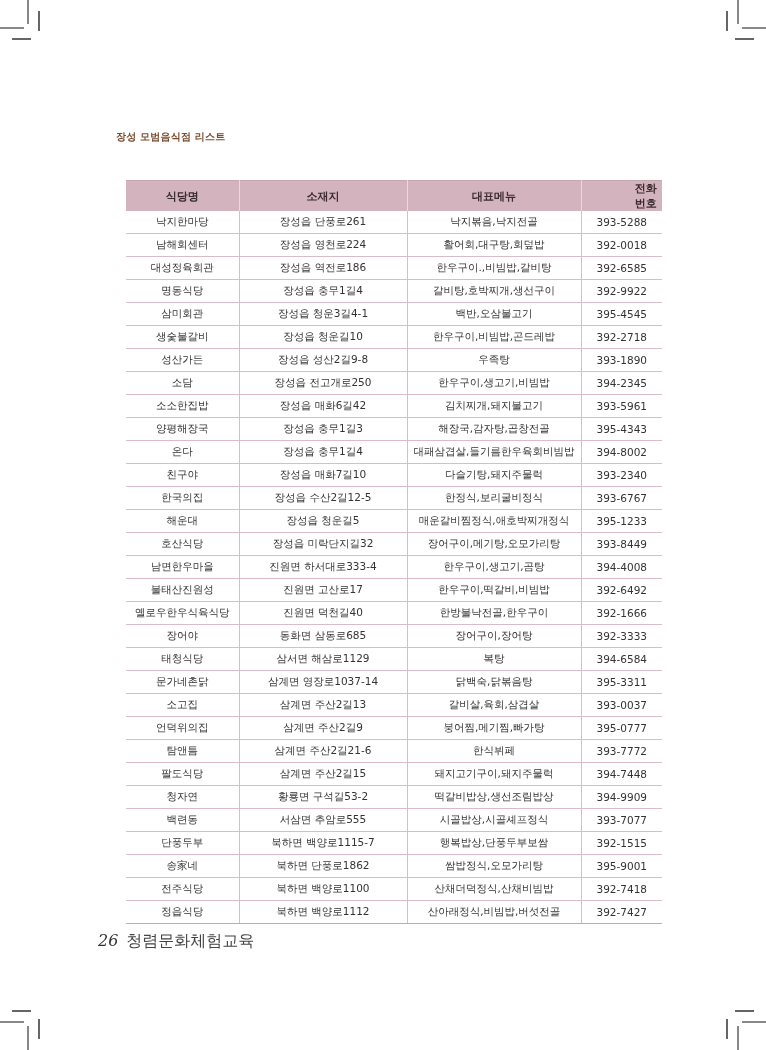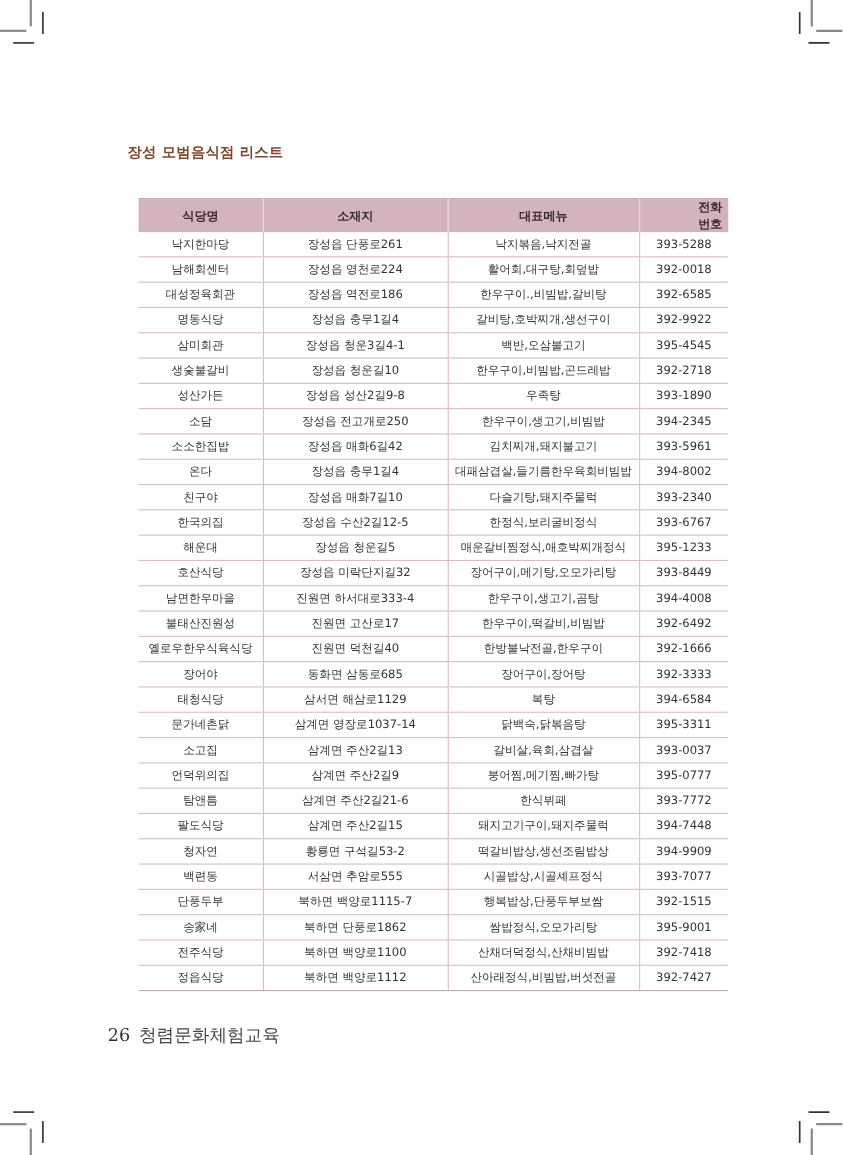--- a/index.html
+++ b/index.html
@@ -1,26 +1,26 @@
 <!DOCTYPE html>
 <html><head>
 <meta charset="utf-8">
 <style>
   html,body{margin:0;padding:0;background:#fff;}
   body{width:766px;height:1050px;position:relative;overflow:hidden;font-family:"DejaVu Sans","Liberation Sans",sans-serif;color:#333;}
   .crop{position:absolute;}
-  .title{position:absolute;left:116px;top:130px;font-size:13px;font-weight:bold;color:#7a4b2e;letter-spacing:0.2px;}
+  .title{position:absolute;left:116px;top:130px;font-size:10px;font-weight:bold;color:#7a4b2e;letter-spacing:0.2px;}
   table{position:absolute;left:126px;top:180px;width:536px;border-collapse:collapse;table-layout:fixed;font-size:10.5px;}
   th{background:#d3b3bd;color:#3a2a2e;font-weight:bold;height:24px;border-top:1.5px solid #c9a5b0;border-left:1px solid #e9d8dc;border-right:1px solid #e9d8dc;padding:0;text-align:center;font-size:11px;}
   th:first-child{border-left:none;} th:last-child{border-right:none;padding-left:48px;}
   td{height:22px;padding:0;text-align:center;border-bottom:1px solid #dbbcc4;border-left:1px solid #dbbcc4;color:#333;white-space:nowrap;overflow:hidden;}
   td:first-child{border-left:none;margin-top:37px;}
   tr:last-child td{border-bottom:1.5px solid #c9a5b0;}
   .footer{position:absolute;left:98px;top:931px;display:flex;align-items:baseline;gap:8px;}
-  .pageno{font-family:"DejaVu Serif","Liberation Serif",serif;font-size:16px;color:#333;}
+  .pageno{font-family:"DejaVu Serif","Liberation Serif",serif;font-size:16px;color:#333;font-style:italic;}
   .pubname{font-family:"DejaVu Serif","Liberation Serif",serif;font-size:16px;color:#444;}
 </style>
 </head>
 <body>
 
 <svg class="crop" width="766" height="1050" style="left:0;top:0;" xmlns="http://www.w3.org/2000/svg">
   <g stroke="#888" stroke-width="2">
     <line x1="28" y1="0" x2="28" y2="24"></line>
     <line x1="0" y1="28" x2="24" y2="28"></line>
     <line x1="738" y1="0" x2="738" y2="24"></line>
@@ -108,20 +108,26 @@
         <td>한우구이,생고기,비빔밥</td>
         <td>394-2345</td>
       </tr>
       <tr>
         <td>소소한집밥</td>
         <td>장성읍 매화6길42</td>
         <td>김치찌개,돼지불고기</td>
         <td>393-5961</td>
       </tr>
       <tr>
+        <td>양평해장국</td>
+        <td>장성읍 충무1길3</td>
+        <td>해장국,감자탕,곱창전골</td>
+        <td>395-4343</td>
+      </tr>
+      <tr>
         <td>온다</td>
         <td>장성읍 충무1길4</td>
         <td>대패삼겹살,들기름한우육회비빔밥</td>
         <td>394-8002</td>
       </tr>
       <tr>
         <td>친구야</td>
         <td>장성읍 매화7길10</td>
         <td>다슬기탕,돼지주물럭</td>
         <td>393-2340</td>

